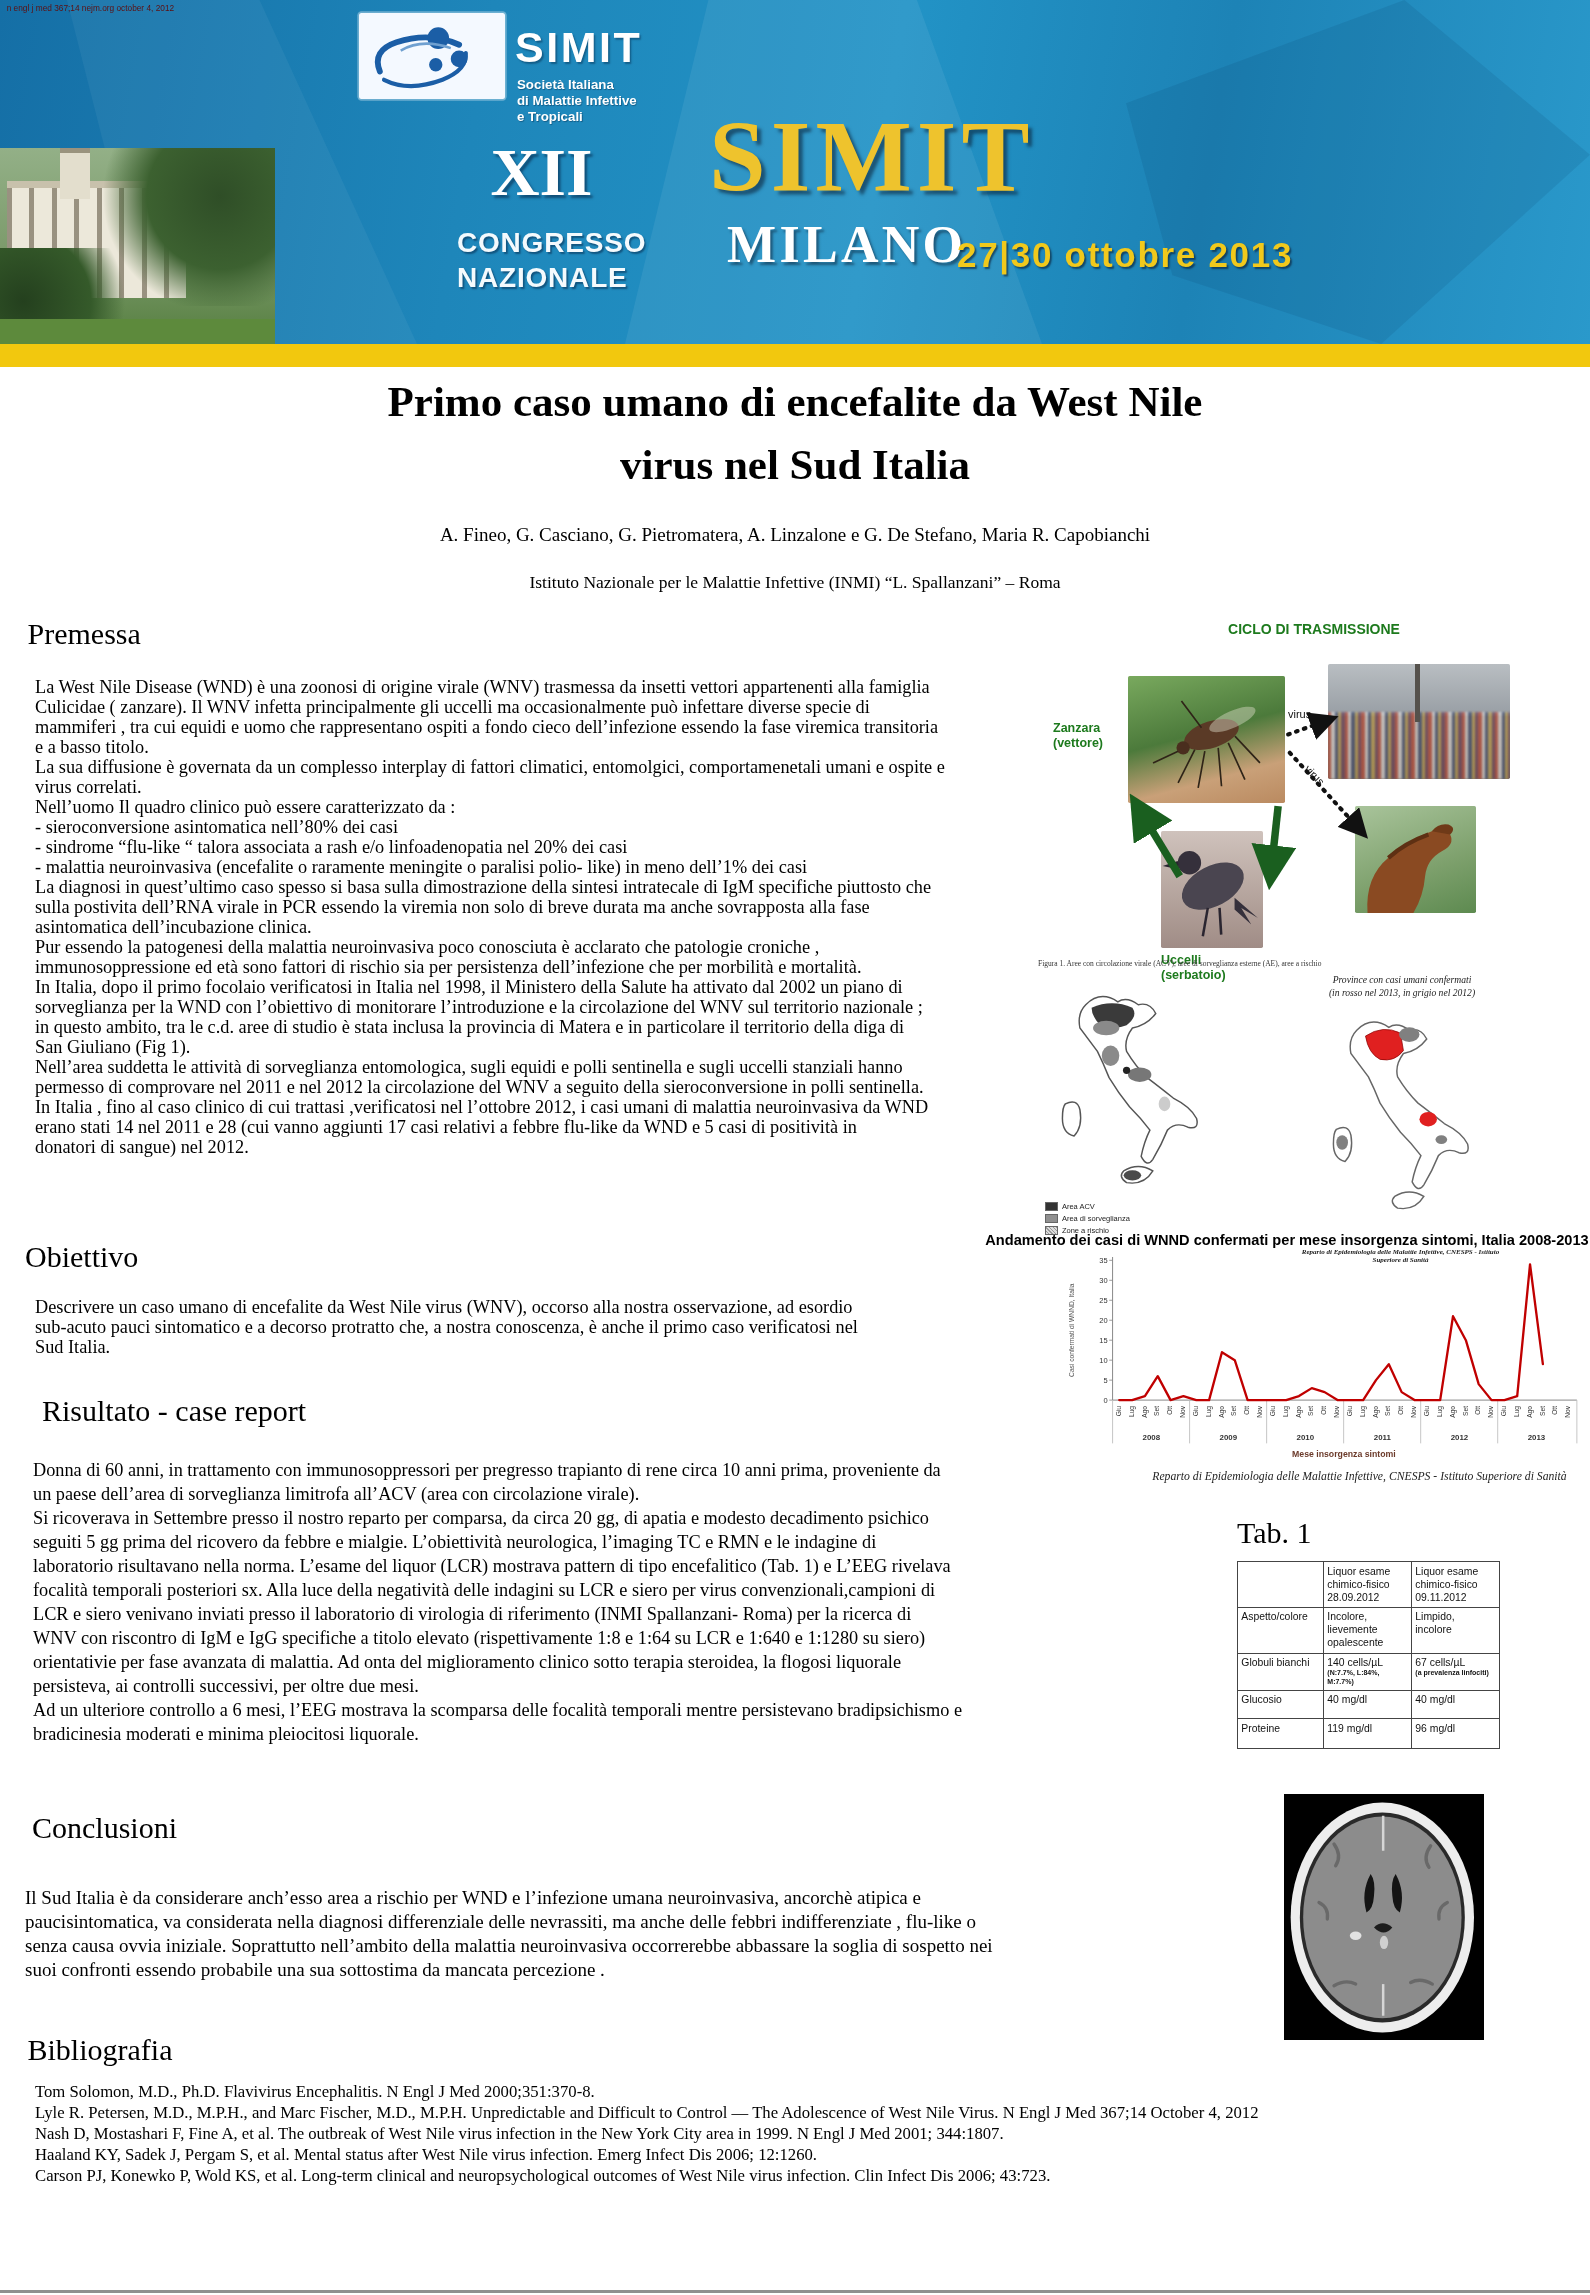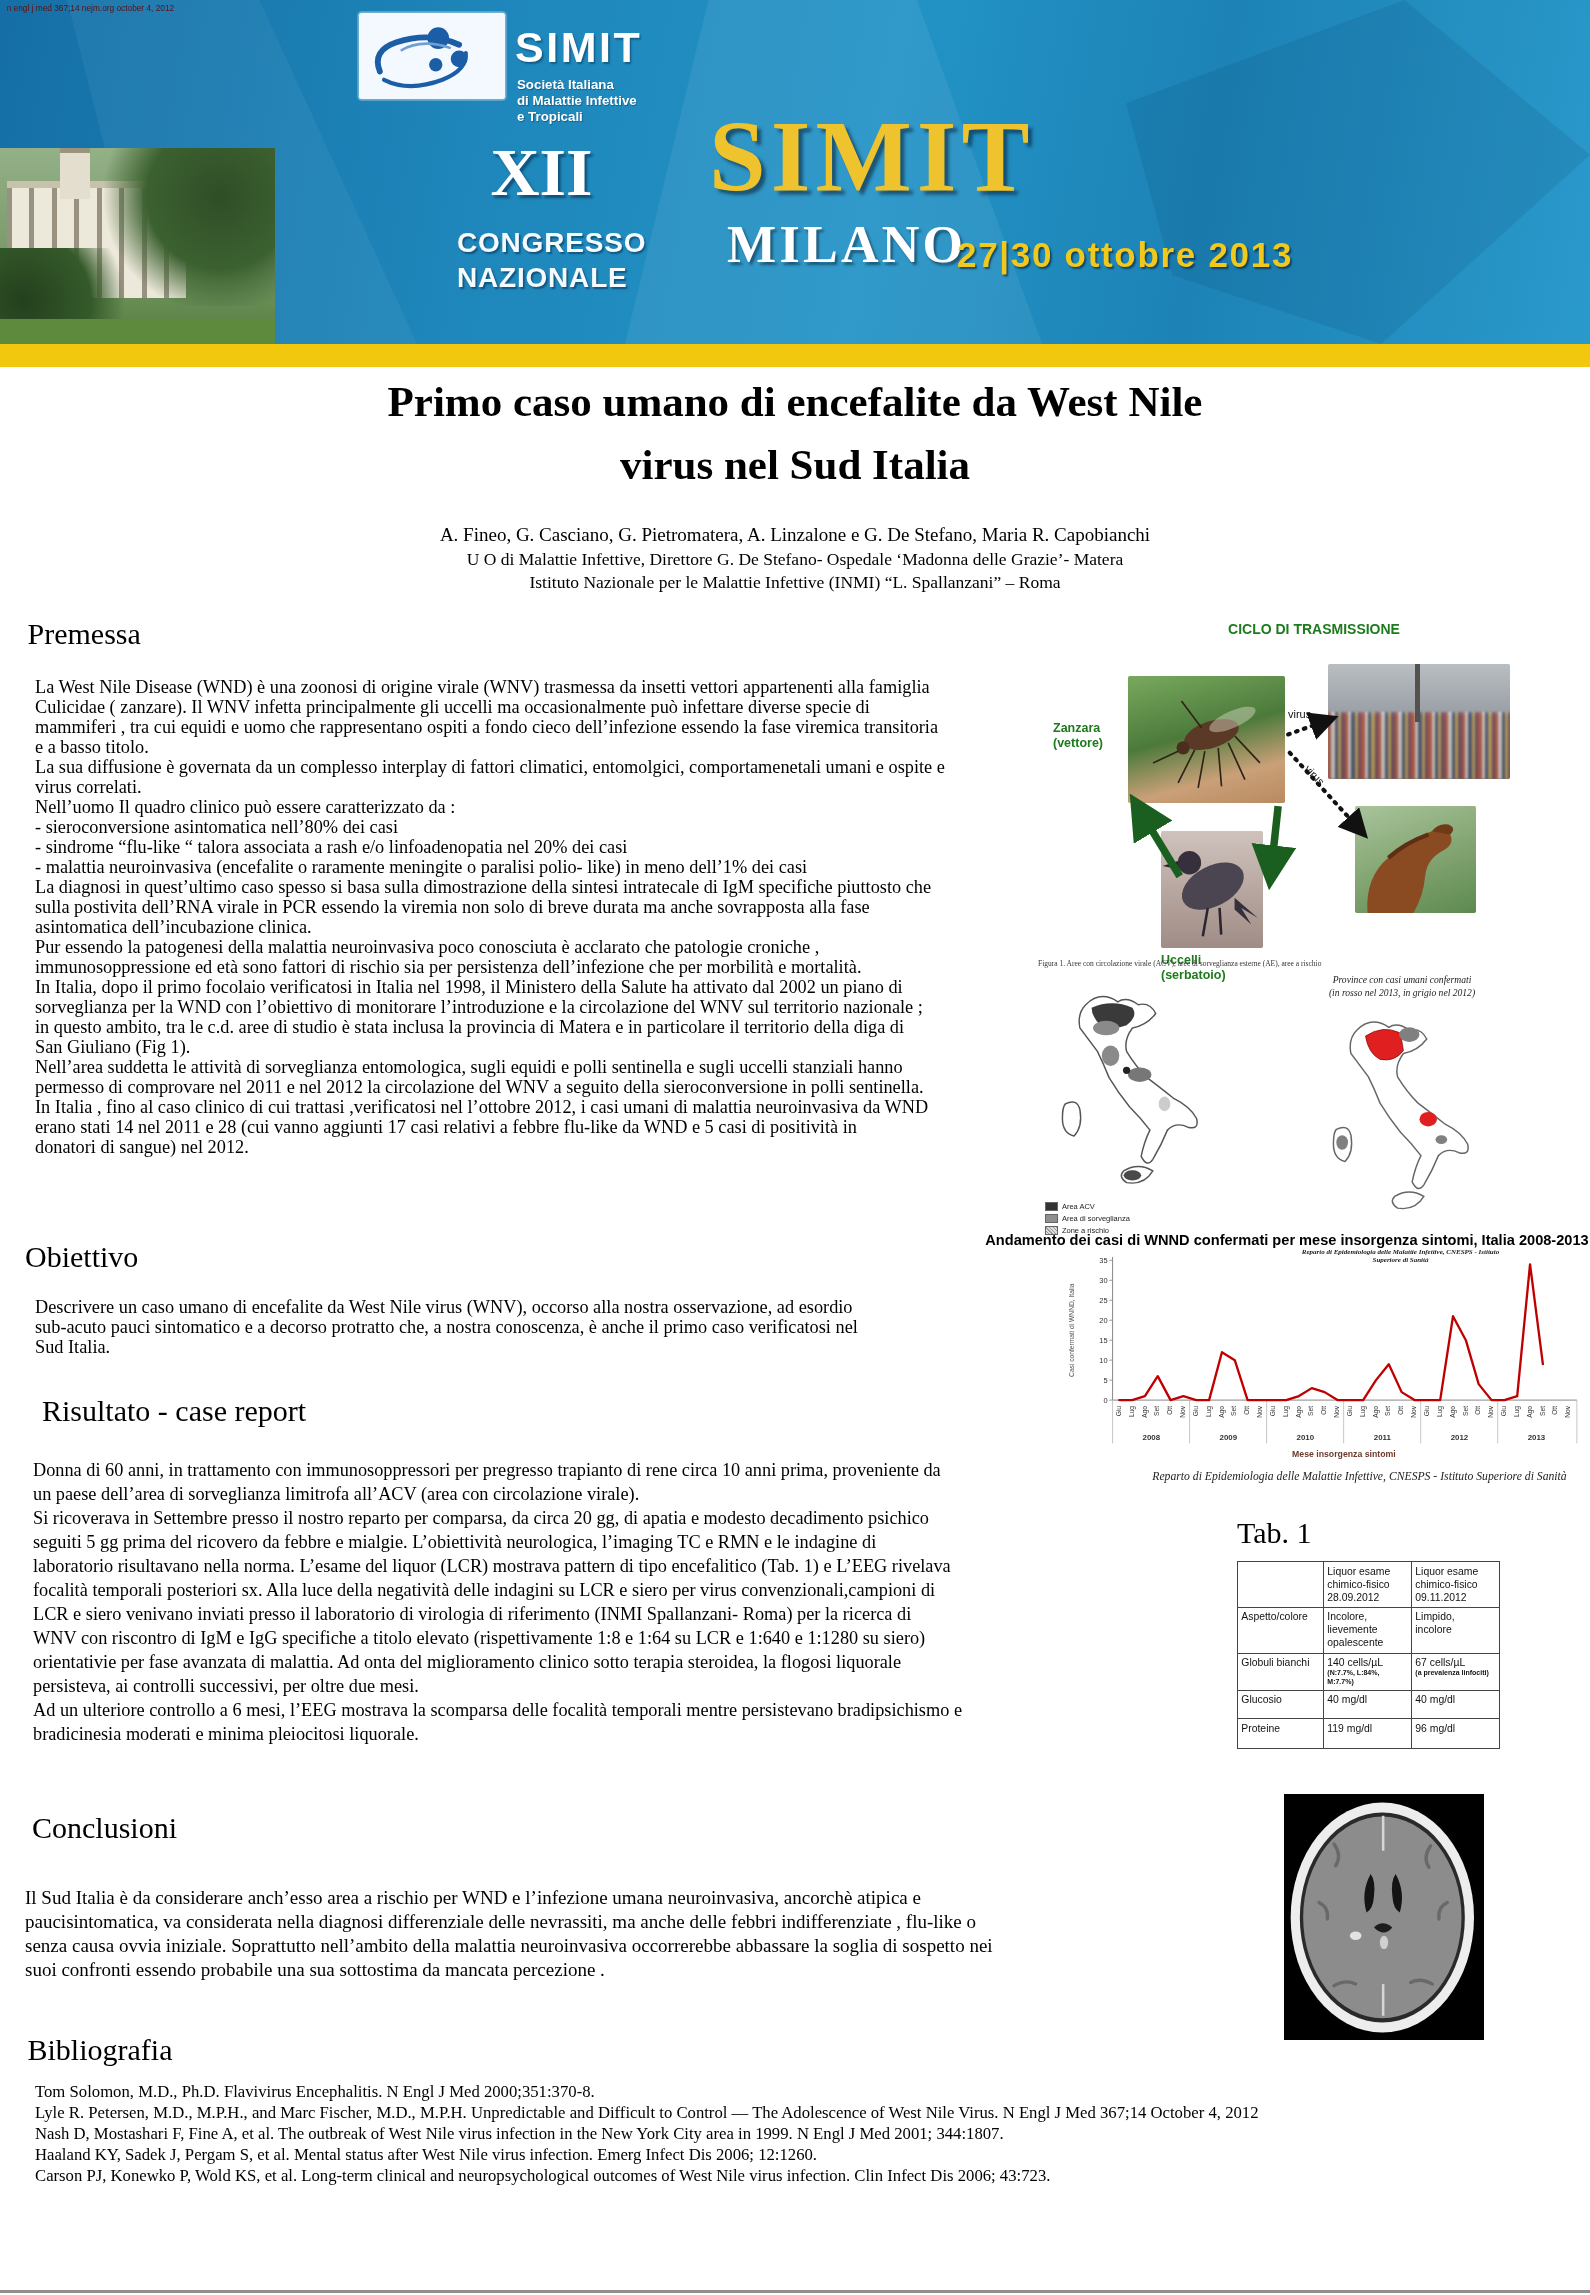--- a/index.html
+++ b/index.html
@@ -115,21 +115,20 @@
       <div class="abs" style="left:100px;top:-25px;width:200px;height:183px;background:radial-gradient(circle at 60% 40%, #2f4e27 0%, #3c6130 45%, transparent 72%);"></div>
       <div class="abs" style="left:-50px;top:100px;width:183px;height:133px;background:radial-gradient(circle at 40% 40%, #24401e 0%, #355a2a 50%, transparent 75%);"></div>
       <div class="abs" style="left:0;top:171px;width:275px;height:25px;background:#5d8a3c;"></div>
     </div>
   </div>
   <div id="yellowbar" class="abs"></div>
 
   <div class="abs poster-title" style="top:377px;">Primo caso umano di encefalite da West Nile</div>
   <div class="abs poster-title" style="top:440px;">virus nel Sud Italia</div>
   <div id="authors" class="abs">A. Fineo, G. Casciano, G. Pietromatera, A. Linzalone e G. De Stefano, Maria R. Capobianchi</div>
-  <div class="abs affil" style="top:549px;">U O di Malattie Infettive, Direttore G. De Stefano-  Ospedale ‘Madonna delle Grazie’- Matera</div>
   <div class="abs affil" style="top:572px;">Istituto Nazionale per le Malattie Infettive (INMI) “L. Spallanzani” – Roma</div>
 
   <div class="abs h-big" style="left:27.5px;top:617px;">Premessa</div>
   <div class="abs body-text pre" style="left:35px;top:677px;width:1061px;">La West Nile Disease (WND) è una zoonosi di origine virale (WNV)  trasmessa da insetti vettori appartenenti alla famiglia
 Culicidae ( zanzare). Il WNV infetta principalmente  gli  uccelli  ma occasionalmente  può infettare diverse specie di
 mammiferi , tra cui equidi e  uomo che rappresentano ospiti a fondo cieco dell’infezione essendo la fase viremica  transitoria
 e a  basso titolo.
 La  sua diffusione è governata da un complesso interplay di fattori climatici, entomolgici, comportamenetali umani e ospite e
 virus   correlati.
 Nell’uomo Il  quadro clinico  può essere  caratterizzato da :

